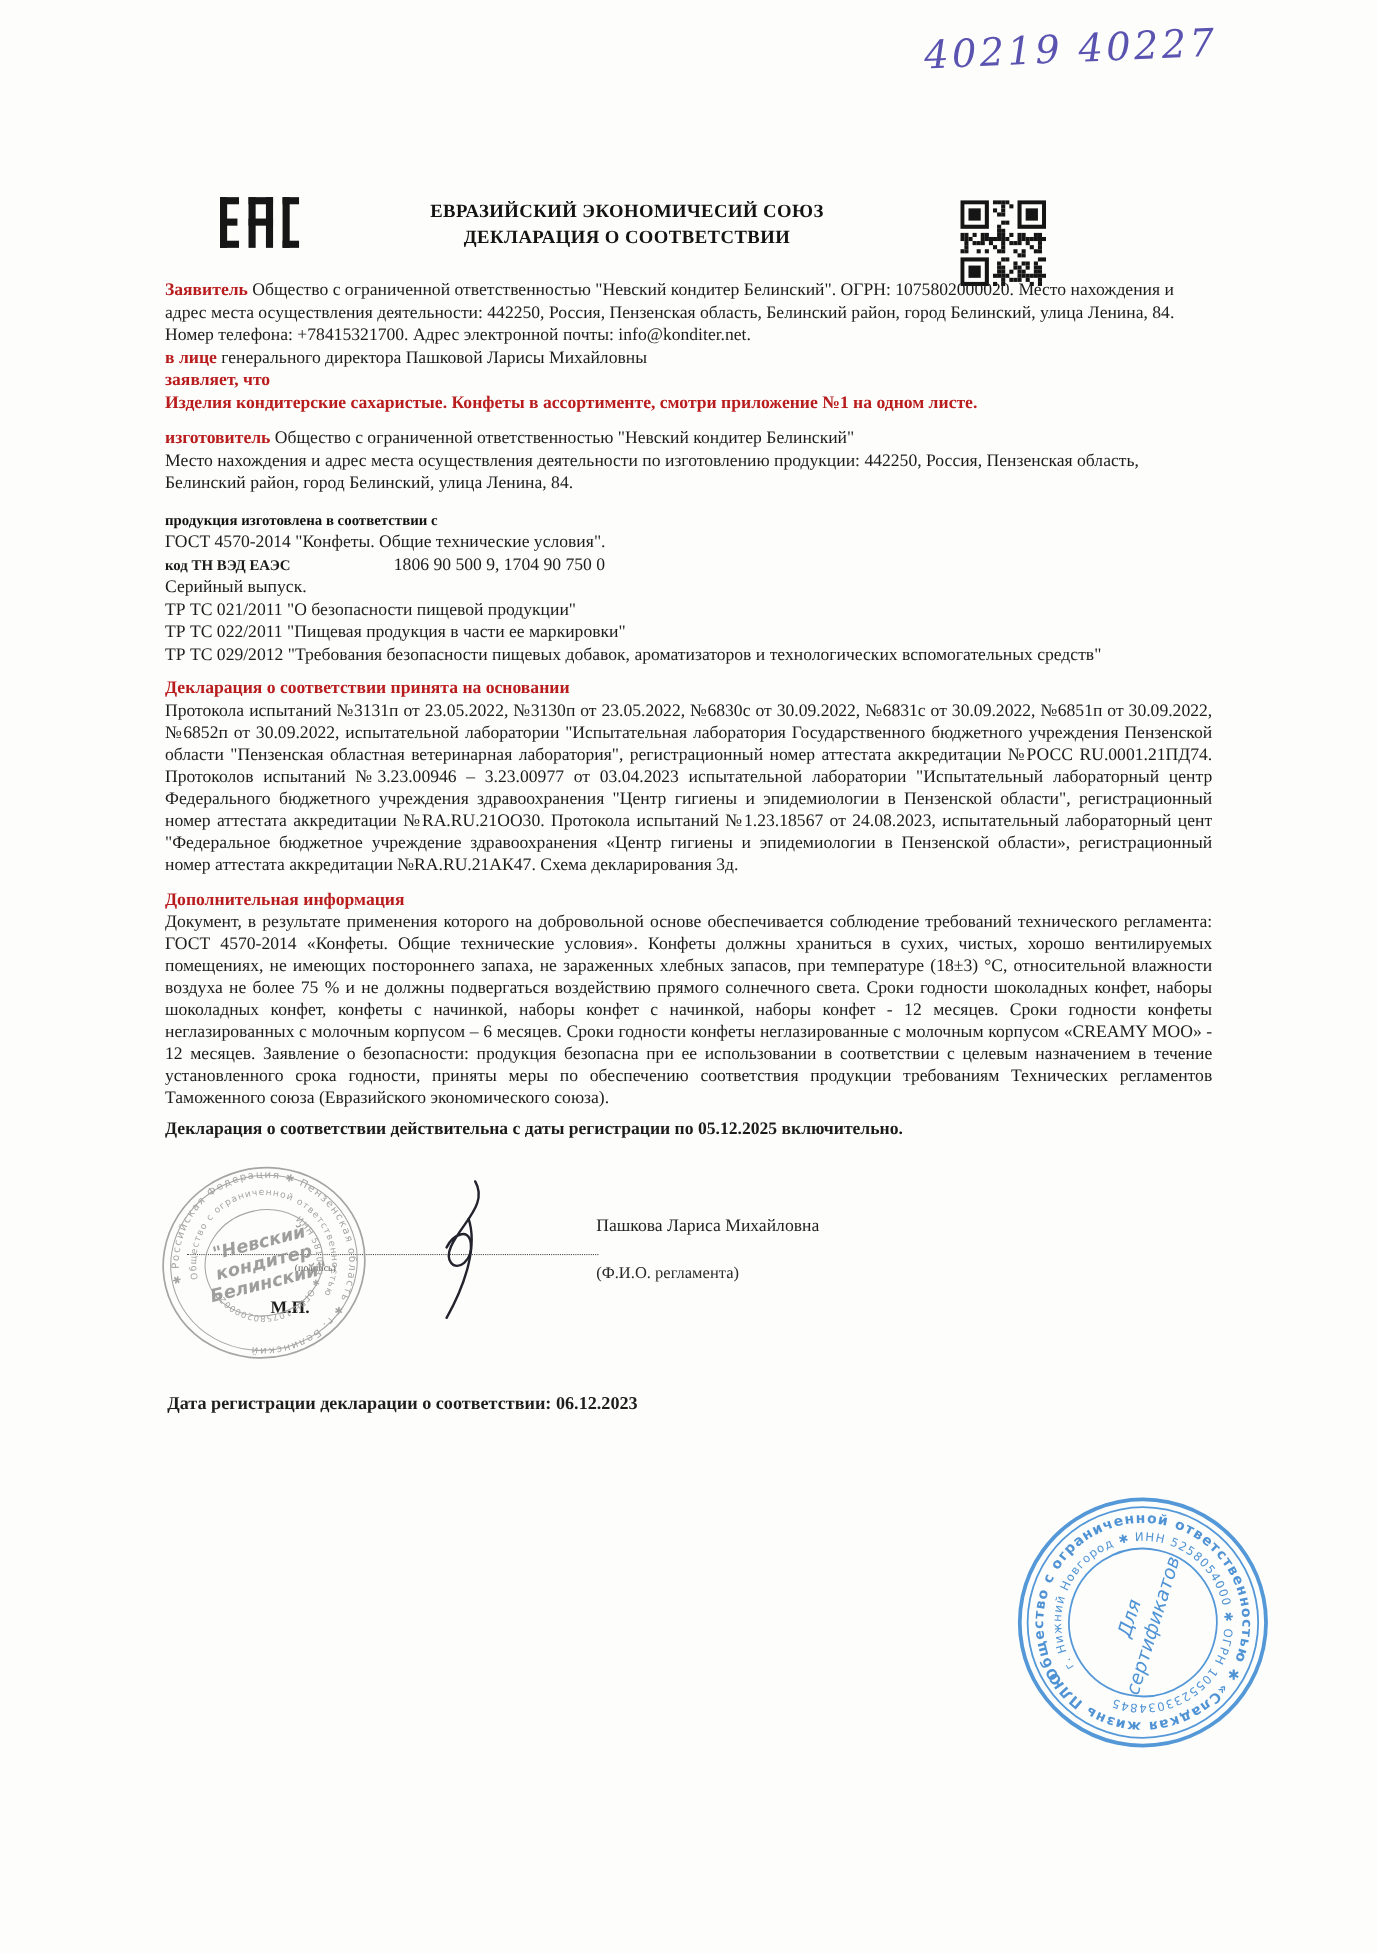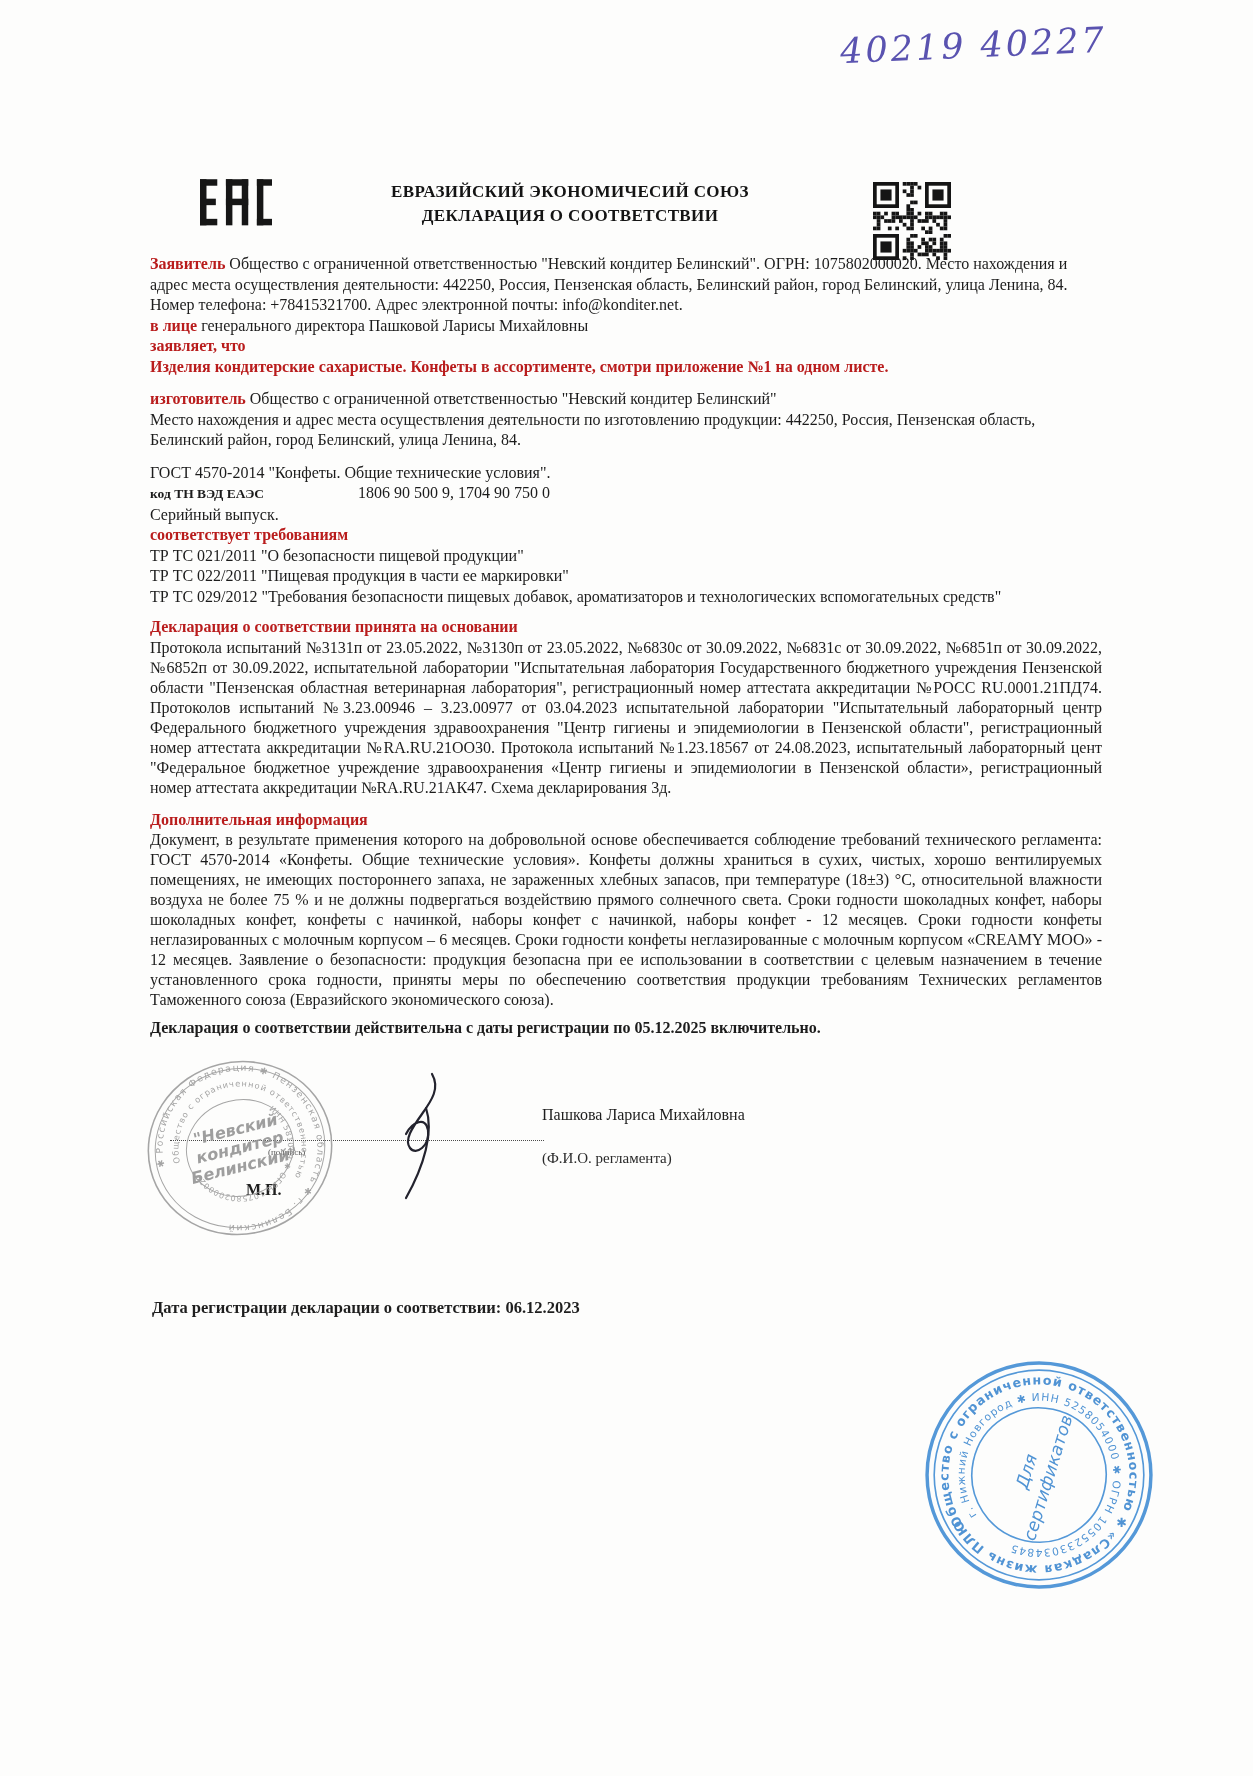--- a/index.html
+++ b/index.html
@@ -44,21 +44,21 @@
     position:absolute;left:170px;top:1140px;width:374px;height:0;
     border-bottom:1.6px dotted #4b4b4b;
   }
   .sig-svg{position:absolute;left:386px;top:1068px;}
   .signer-name{position:absolute;left:542px;top:1106px;font-size:16px;}
   .fio-caption{position:absolute;left:542px;top:1150px;font-size:15px;color:#2a2a2a;}
   .sign-caption{position:absolute;left:268px;top:1147px;font-size:9px;color:#555;}
   .mp{position:absolute;left:246px;top:1181px;font-weight:bold;font-size:16px;}
   .stamp-gray{position:absolute;left:142px;top:1056px;opacity:.88;}
   .reg-number{position:absolute;left:152px;top:1226px;font-weight:bold;font-size:16.5px;}
-  .reg-date{position:absolute;left:152px;top:1266px;font-weight:bold;font-size:16.5px;margin-top:32px;}
+  .reg-date{position:absolute;left:152px;top:1266px;font-weight:bold;font-size:16.5px;}
   .stamp-blue{position:absolute;left:922px;top:1358px;opacity:.92;}
   .stamp-gray text,.stamp-blue text{font-family:"DejaVu Sans",sans-serif;}
 </style>
 </head>
 <body>
 
 <div class="page">
 
   <div class="handwrite">40219  40227</div>
 
@@ -217,24 +217,24 @@
     <p><b class="lbl">Заявитель</b> <span>Общество с ограниченной ответственностью "Невский кондитер Белинский".  ОГРН: 1075802000020. Место нахождения и адрес места осуществления деятельности: 442250, Россия, Пензенская область, Белинский район, город Белинский, улица Ленина, 84. Номер телефона: +78415321700. Адрес электронной почты: info@konditer.net.</span></p>
     <p><b class="lbl">в лице</b> <span>генерального директора Пашковой Ларисы Михайловны</span></p>
     <p><b class="lbl">заявляет, что</b></p>
     <p><b class="lbl">Изделия кондитерские сахаристые. Конфеты в ассортименте, смотри приложение №1 на одном листе.</b></p>
     <div class="gap12"></div>
 
     <p><b class="lbl">изготовитель</b> <span>Общество с ограниченной ответственностью "Невский кондитер Белинский"</span></p>
     <p>Место нахождения и адрес места осуществления деятельности по изготовлению продукции: 442250, Россия, Пензенская область, Белинский район, город Белинский, улица Ленина, 84.</p>
     <div class="gap12"></div>
 
+    <p class="small-lbl">продукция изготовлена в соответствии с</p>
     <p>ГОСТ 4570-2014 "Конфеты. Общие технические условия".</p>
     <p><span class="tnved-lbl">код ТН ВЭД ЕАЭС</span><span class="tnved-val">1806 90 500 9, 1704 90 750 0</span></p>
     <p>Серийный выпуск.</p>
-    <p><b class="lbl">соответствует требованиям</b></p>
     <p>ТР ТС 021/2011 "О безопасности пищевой продукции"</p>
     <p>ТР ТС 022/2011 "Пищевая продукция в части ее маркировки"</p>
     <p>ТР ТС 029/2012 "Требования безопасности пищевых добавок, ароматизаторов и технологических вспомогательных средств"</p>
     <div class="gap10"></div>
 
     <p><b class="lbl">Декларация о соответствии принята на основании</b></p>
     <p class="jpara">Протокола испытаний  №3131п от 23.05.2022, №3130п от 23.05.2022, №6830с от 30.09.2022, №6831с  от 30.09.2022, №6851п от 30.09.2022, №6852п от 30.09.2022,  испытательной лаборатории "Испытательная лаборатория Государственного бюджетного учреждения Пензенской области "Пензенская областная ветеринарная лаборатория", регистрационный номер аттестата аккредитации №РОСС  RU.0001.21ПД74. Протоколов испытаний №3.23.00946 – 3.23.00977 от 03.04.2023 испытательной лаборатории "Испытательный лабораторный центр Федерального бюджетного учреждения здравоохранения "Центр гигиены и эпидемиологии в Пензенской области", регистрационный номер аттестата аккредитации №RA.RU.21ОО30.   Протокола испытаний  №1.23.18567 от  24.08.2023,  испытательный лабораторный цент "Федеральное бюджетное учреждение здравоохранения «Центр гигиены и эпидемиологии в Пензенской области», регистрационный номер аттестата аккредитации №RA.RU.21АК47.  Схема декларирования 3д.</p>
     <div class="gap12"></div>
 
     <p><b class="lbl">Дополнительная информация</b></p>

